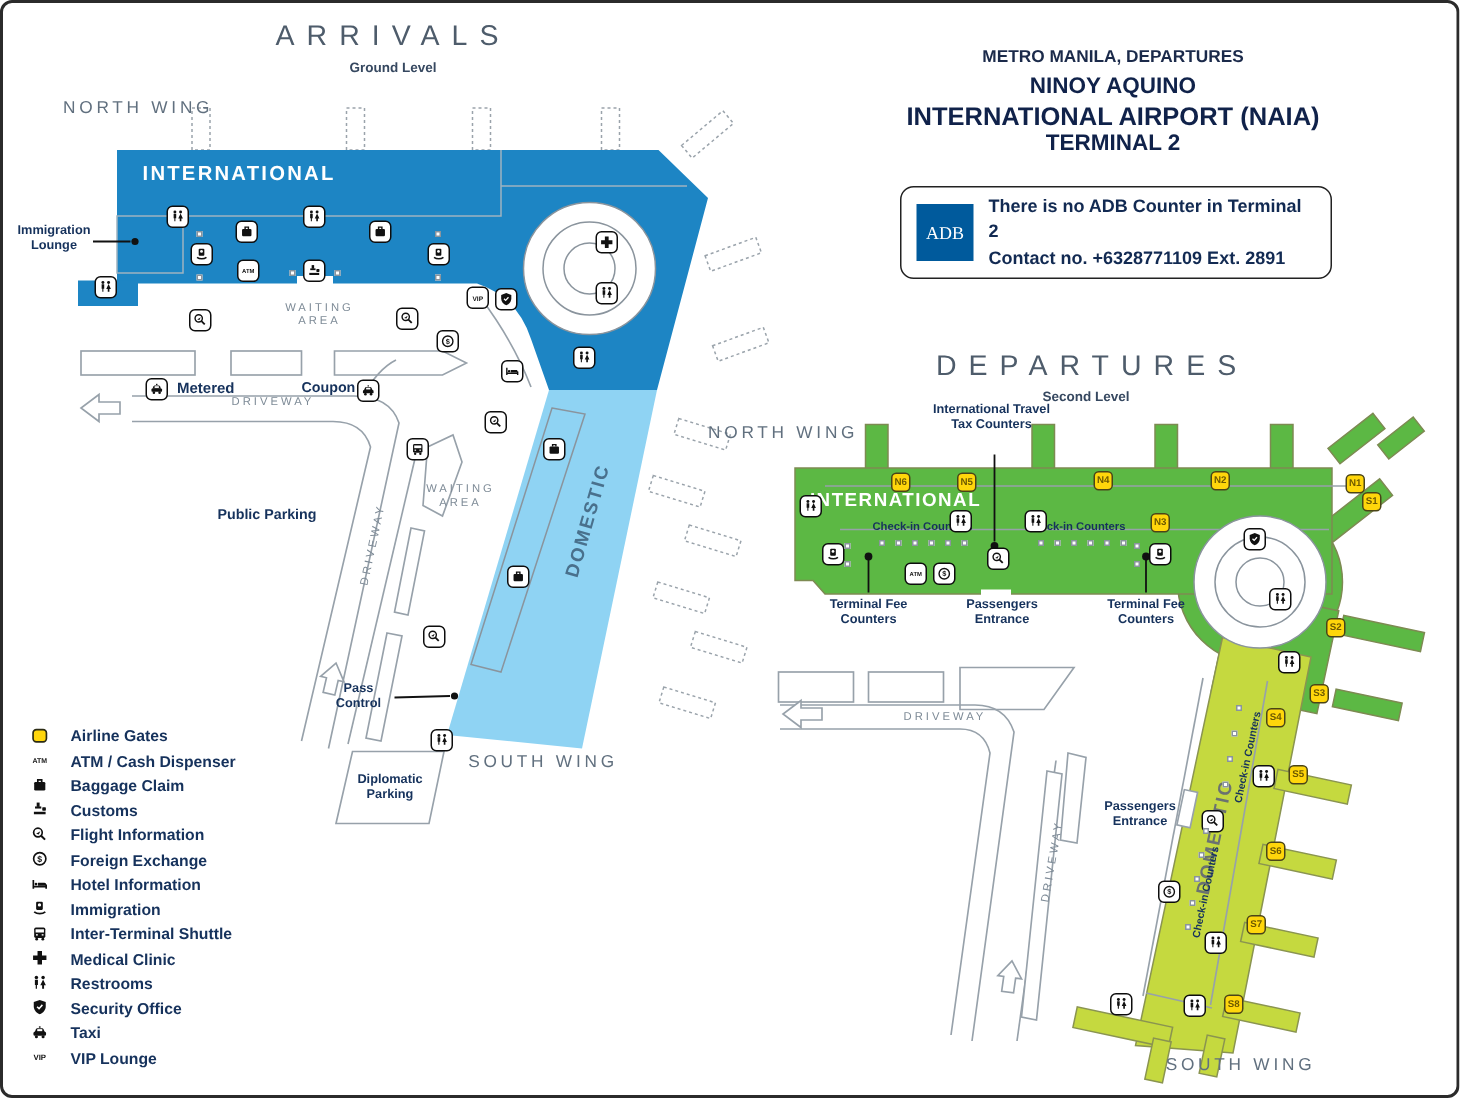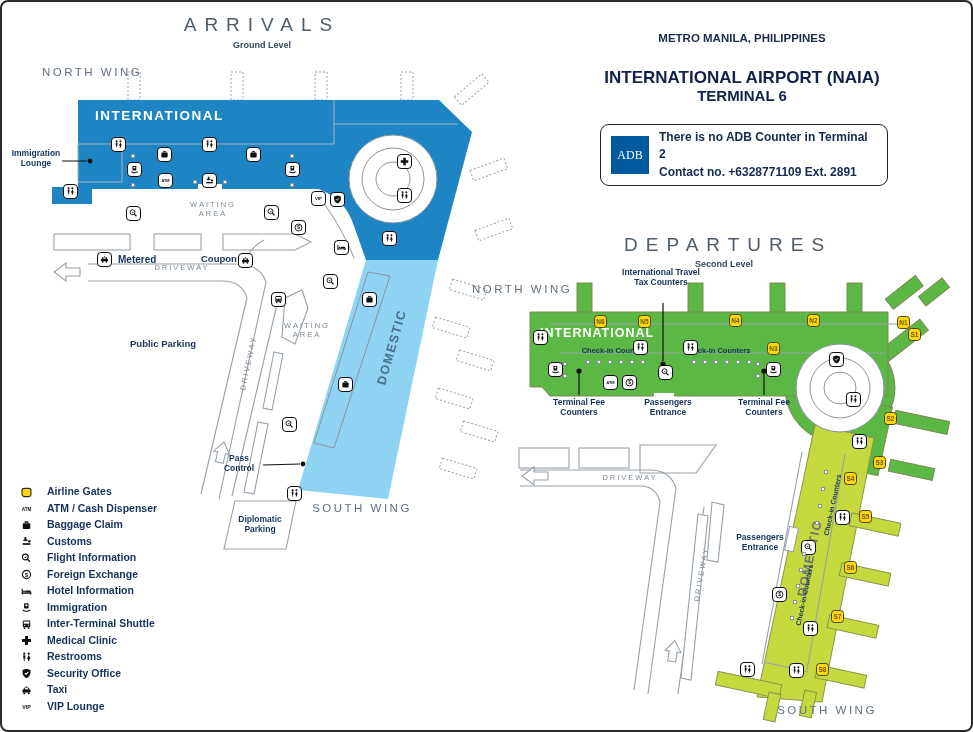--- a/index.html
+++ b/index.html
@@ -27,21 +27,21 @@
 .c{text-align:center}
 .roadlbl{color:#7e8b97;font-weight:500;letter-spacing:2px;font-size:7.5px}
 .wing{color:#61707f;font-weight:500;letter-spacing:2.5px;font-size:11.5px}
 .bigtitle{font-size:19px;letter-spacing:8px;font-weight:500;color:#4e5c6b}
 .sub{font-size:9px;color:#364860}
 .mi{position:absolute;width:15px;height:15px;background:#fff;border:1.4px solid #0d0d0d;border-radius:4px;display:flex;align-items:center;justify-content:center}
 .mi svg{width:11px;height:11px;display:block}
 .gate{position:absolute;width:13px;height:13px;background:var(--gate_yellow);border:1.3px solid #4a4418;border-radius:3.5px;color:#6e5a00;font-size:6.5px;font-weight:bold;display:flex;align-items:center;justify-content:center}
 .sq{position:absolute;width:4px;height:4px;background:#fff;border:1px solid #8a949d}
 .legend{position:absolute;left:16px;top:483px;display:flex;flex-direction:column;gap:4.5px}
-.legrow{display:flex;align-items:flex-start;gap:13px;height:12px}
+.legrow{display:flex;align-items:flex-end;gap:13px;height:12px}
 .legicon{width:16px;height:14px;display:flex;align-items:center;justify-content:center}
 .legicon svg{width:13px;height:13px;display:block}
 .leglabel{font-size:10.5px;font-weight:bold;color:var(--label_navy);white-space:nowrap}
 .hdr{position:absolute;color:#10224a;font-weight:bold;text-align:center}
 .adbbox{position:absolute;left:598px;top:122px;width:288px;height:62px;border:1.6px solid #222;border-radius:9px;background:#fff;display:flex;align-items:center;gap:10px;padding:0 10px}
 .adblogo{width:38px;height:38px;background:var(--adb_blue);color:#fff;display:flex;align-items:center;justify-content:center;font-family:"Liberation Serif",serif;font-size:12px;flex:0 0 auto}
 .adbtext{font-size:12px;font-weight:bold;color:#122a52;line-height:1.45}
 </style>
 </head>
 <body>
@@ -254,29 +254,30 @@
 <div class="lbl c sub" style="left:160px;top:38px;width:200px">Ground Level</div>
 <div class="lbl wing" style="left:40px;top:64px">NORTH WING</div>
 <div class="lbl" style="left:93px;top:106px;color:#fff;font-size:13.5px;letter-spacing:1.5px">INTERNATIONAL</div>
 <div class="lbl c" style="left:6px;top:147px;width:56px;font-size:8.5px">Immigration Lounge</div>
 <div class="lbl c roadlbl" style="left:180px;top:199px;width:62px">WAITING AREA</div>
 <div class="lbl c roadlbl" style="left:274px;top:320px;width:62px">WAITING AREA</div>
 <div class="lbl" style="left:116px;top:252px;font-size:10px">Metered</div>
 <div class="lbl" style="left:199px;top:252px;font-size:9.5px">Coupon</div>
 <div class="lbl c roadlbl" style="left:140px;top:262px;width:80px">DRIVEWAY</div>
 <div class="lbl c roadlbl" style="left:212px;top:357px;width:70px;transform:rotate(-78deg)">DRIVEWAY</div>
-<div class="lbl c" style="left:119px;top:337px;width:84px;font-size:9.5px">Public Parking</div>
+<div class="lbl c" style="left:134px;top:337px;width:84px;font-size:9.5px">Public Parking</div>
 <div class="lbl c" style="left:340px;top:338px;width:100px;font-size:12.5px;letter-spacing:1.5px;color:#49708c;transform:rotate(-74deg)">DOMESTIC</div>
 <div class="lbl c" style="left:214px;top:452px;width:46px;font-size:8.5px">Pass Control</div>
 <div class="lbl c" style="left:224px;top:513px;width:68px;font-size:8.5px">Diplomatic Parking</div>
 <div class="lbl c wing" style="left:300px;top:500px;width:120px">SOUTH WING</div>
 
-<div class="hdr" style="left:590px;top:30px;width:300px;font-size:11.5px;color:#1b2a4a">METRO MANILA, PHILIPPINES</div>
+<div class="hdr" style="left:590px;top:30px;width:300px;font-size:11.5px;color:#1b2a4a">METRO MANILA, DEPARTURES</div>
+<div class="hdr" style="left:590px;top:47px;width:300px;font-size:15px">NINOY AQUINO</div>
 <div class="hdr" style="left:590px;top:66px;width:300px;font-size:17px">INTERNATIONAL AIRPORT  (NAIA)</div>
-<div class="hdr" style="left:590px;top:85px;width:300px;font-size:15px">TERMINAL  6</div>
+<div class="hdr" style="left:590px;top:85px;width:300px;font-size:15px">TERMINAL  2</div>
 <div class="adbbox">
   <div class="adblogo">ADB</div>
   <div class="adbtext">
     <div>There is no ADB Counter in Terminal 2</div>
     <div>Contact no. +6328771109 Ext. 2891</div>
   </div>
 </div>
 
 <div class="lbl c bigtitle" style="left:622px;top:232px;width:200px">DEPARTURES</div>
 <div class="lbl c sub" style="left:622px;top:257px;width:200px">Second Level</div>

